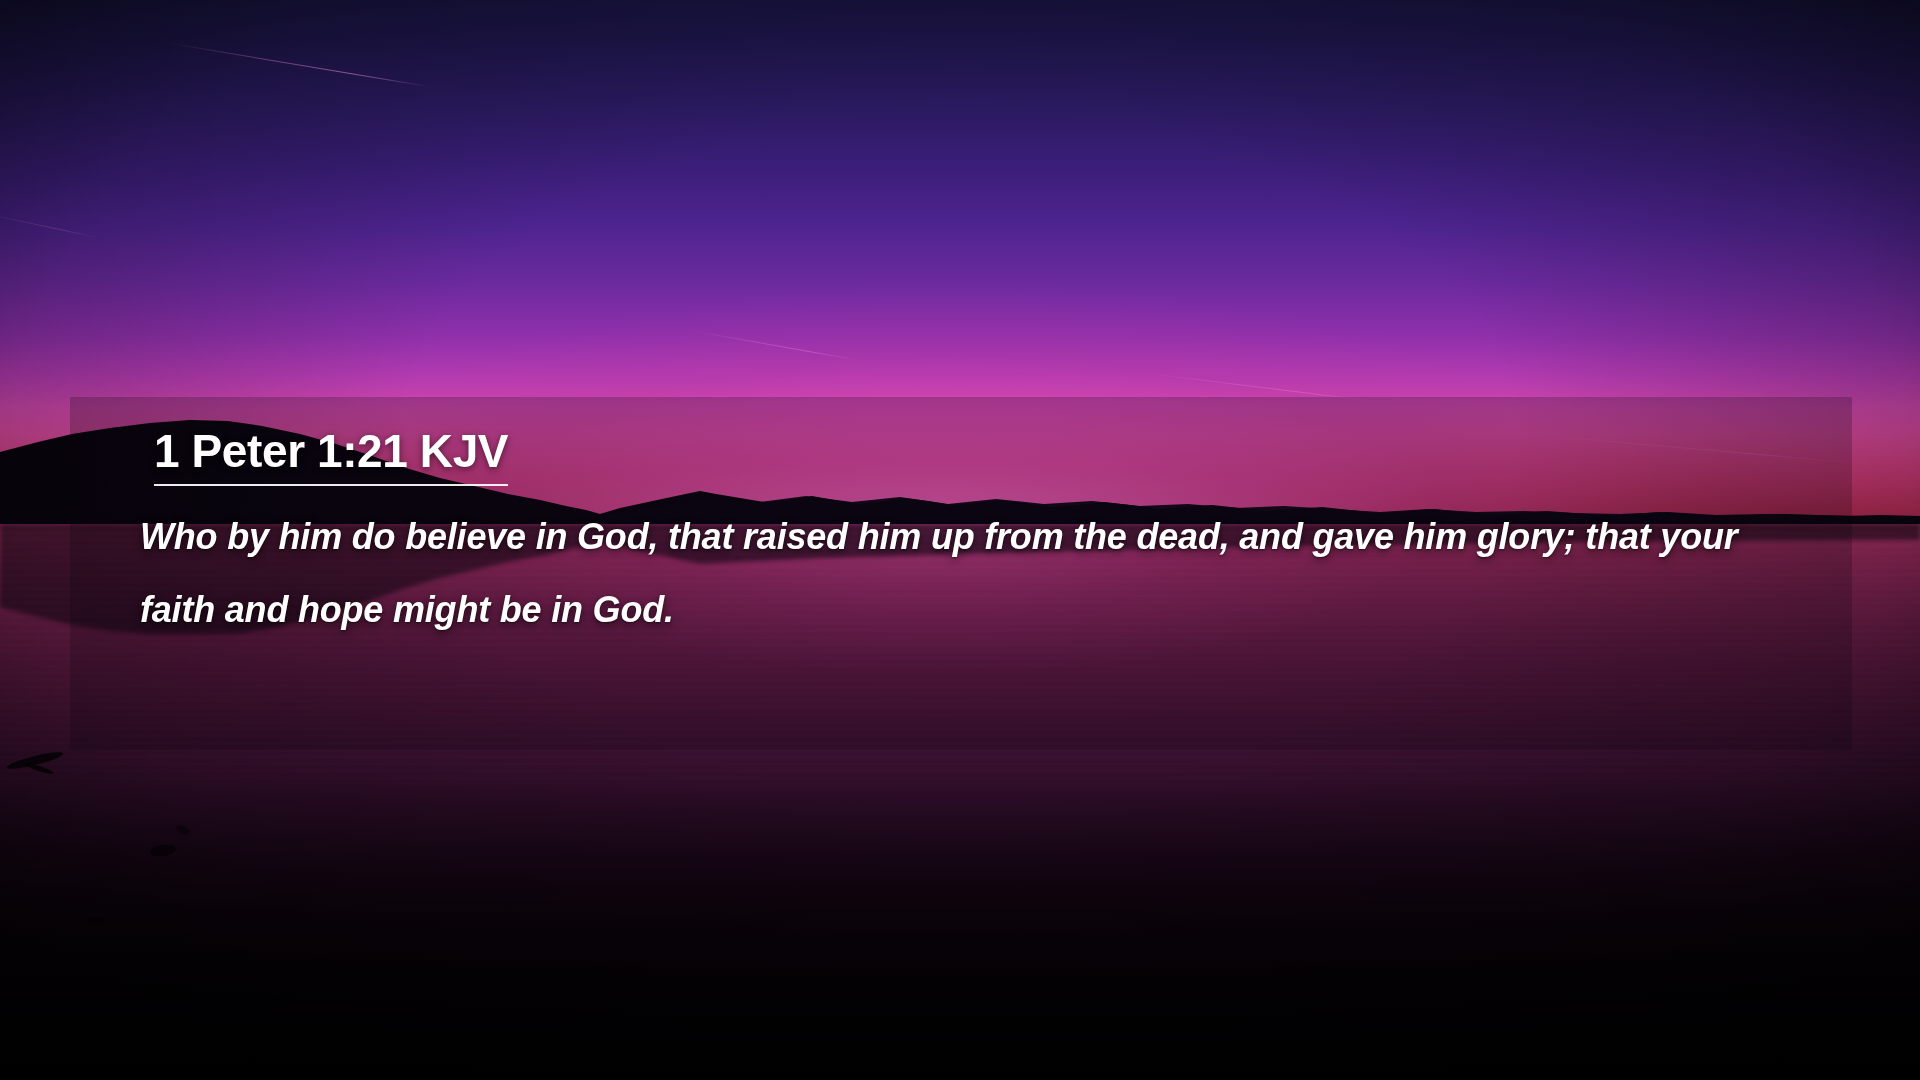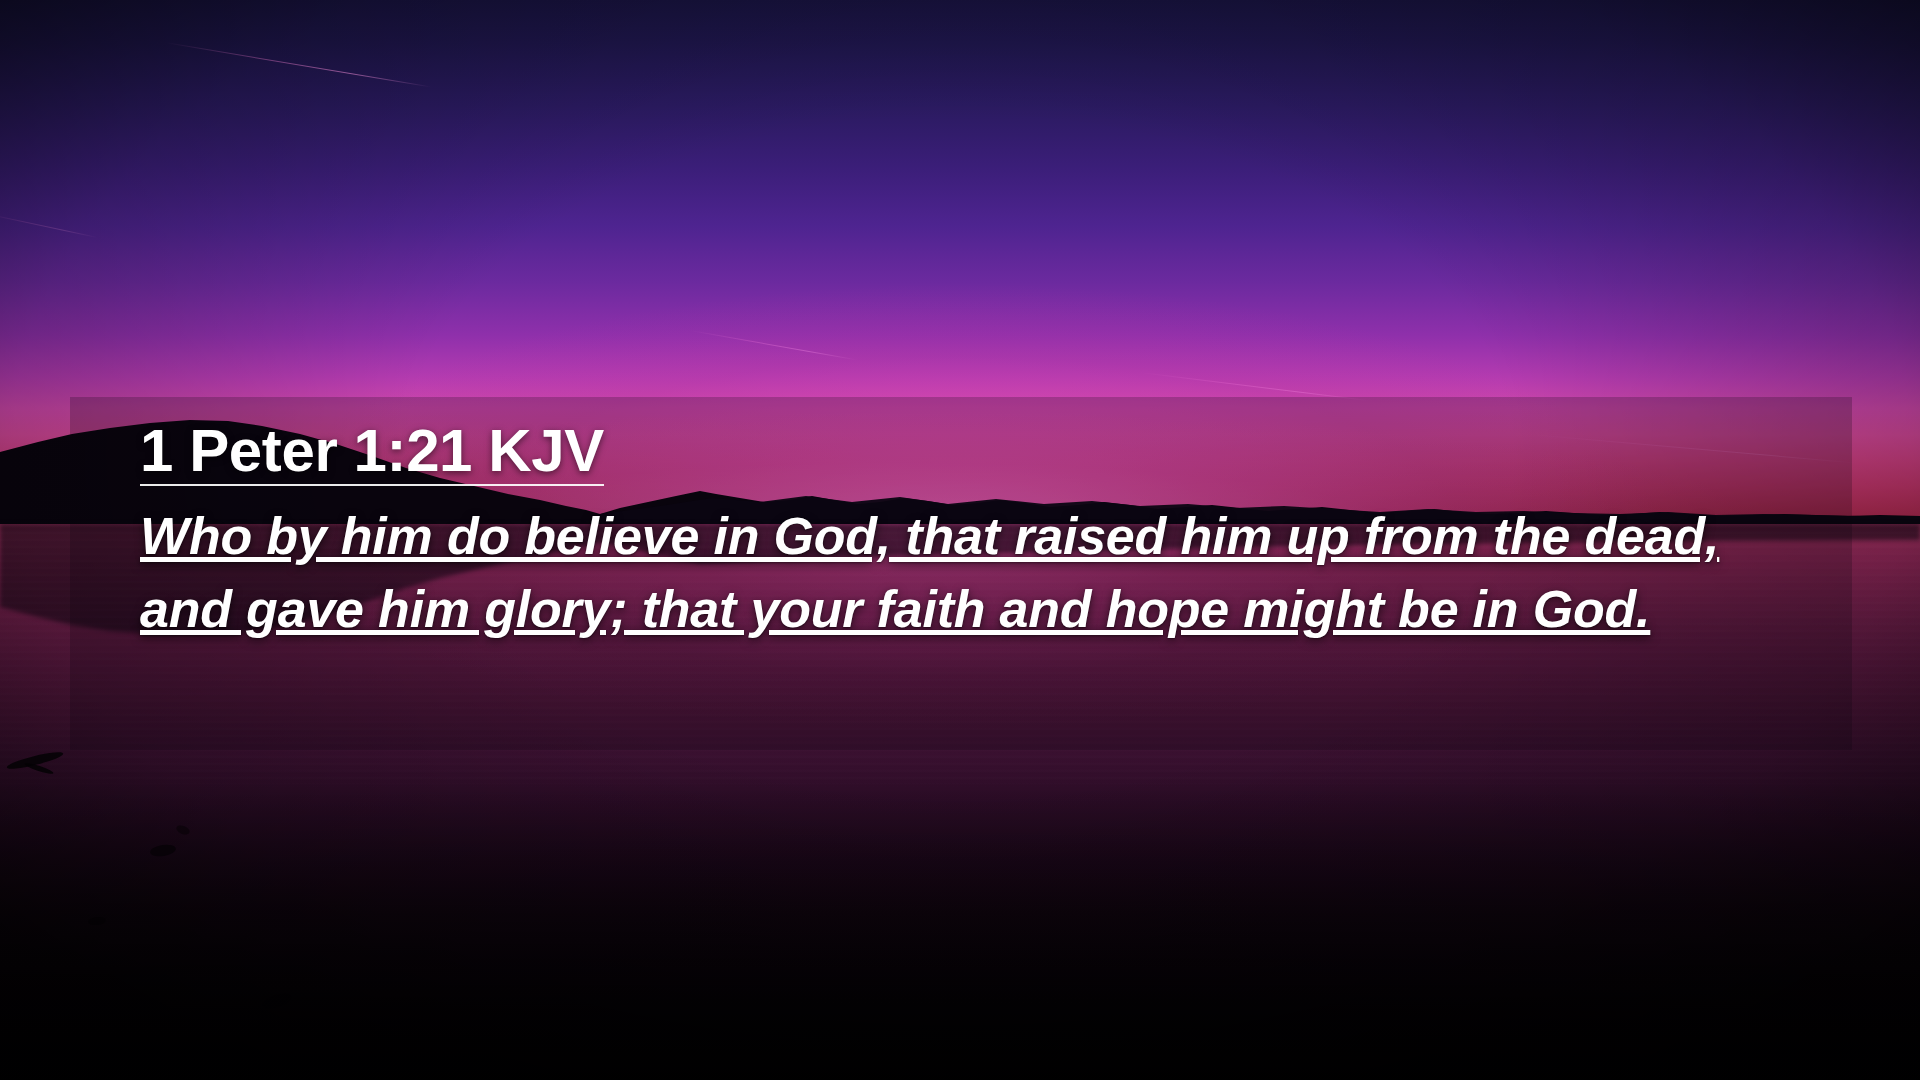--- a/index.html
+++ b/index.html
@@ -195,41 +195,41 @@
     position:absolute;
     left:140px;
     top:422px;
     width:1700px;
   }
 
   .verse-title {
     display:inline-block;
     font-family:"Liberation Sans", sans-serif;
     font-weight:bold;
-    font-size:60px;
+    font-size:46px;
     line-height:58px;
     letter-spacing:-0.4px;
     color:#ffffff;
     padding-bottom:4px;
     border-bottom:2px solid rgba(255,255,255,0.92);
     text-shadow:0 2px 7px rgba(0,0,0,0.55);
+    margin-left:14px;
   }
 
   .verse-body {
     margin-top:14px;
     font-family:"Liberation Sans", sans-serif;
     font-weight:bold;
     font-style:italic;
-    font-size:52px;
+    font-size:36px;
     line-height:73px;
     letter-spacing:-0.2px;
     color:#ffffff;
     text-shadow:0 3px 10px rgba(0,0,0,0.60), 0 1px 2px rgba(0,0,0,0.45);
     max-width:1630px;
-    text-decoration:underline;
   }
 </style>
 </head>
 <body>
 
 <div id="scene">
 
   <div class="sky"></div>
   <div class="sky-glow"></div>
   <div class="sky-glow2"></div>

